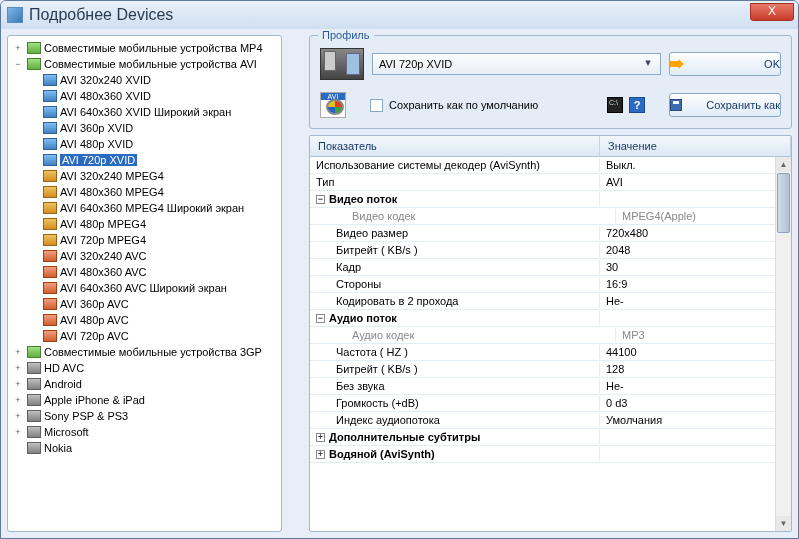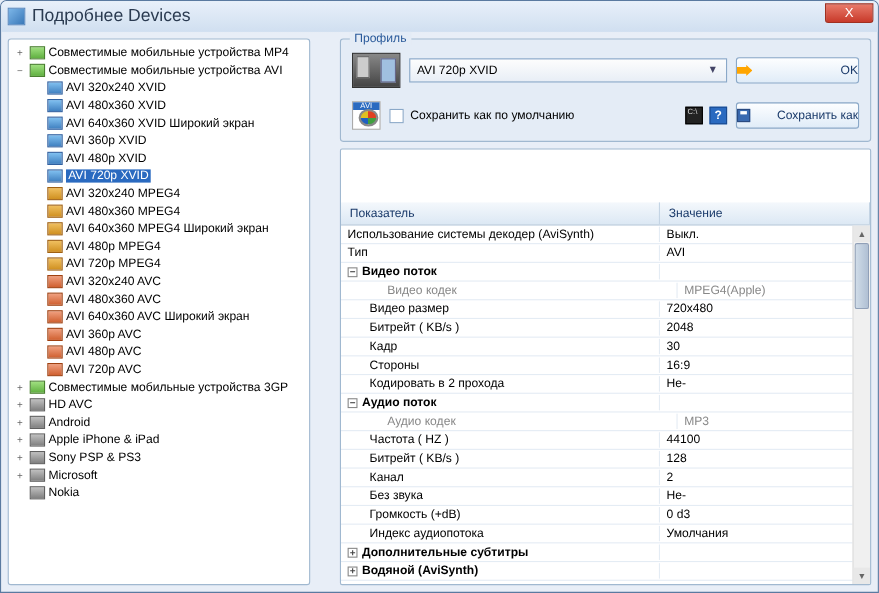--- a/index.html
+++ b/index.html
@@ -27,31 +27,31 @@
 .profile-row { display: flex; align-items: center; gap: 8px; margin-top: 4px; }
 .devices-icon { width: 44px; height: 32px; background: linear-gradient(to bottom,#888,#444); border: 1px solid #333; position: relative; }
 .devices-icon::before { content:""; position:absolute; left:3px; top:2px; width:10px; height:18px; background:#ccc; border:1px solid #666; }
 .devices-icon::after { content:""; position:absolute; right:3px; top:4px; width:12px; height:20px; background:#a0c0e0; border:1px solid #668; }
 .profile-select { flex: 1; height: 22px; border: 1px solid #8aa8c8; background: linear-gradient(to bottom,#fdfdfd,#e8eef6); padding: 0 22px 0 6px; display: flex; align-items: center; position: relative; }
 .profile-select::after { content:"▾"; position:absolute; right:4px; top:2px; width:16px; text-align:center; color:#446; }
 .btn { height: 24px; min-width: 112px; border: 1px solid #8aa8c8; border-radius: 3px; background: linear-gradient(to bottom,#fdfeff,#e0ecf8); display: flex; align-items: center; justify-content: space-between; gap: 6px; cursor: pointer; color: #1a3a6a; }
 .ok-icon { width: 14px; height: 10px; background: orange; clip-path: polygon(0 20%, 60% 20%, 60% 0, 100% 50%, 60% 100%, 60% 80%, 0 80%); }
 .save-icon { width: 12px; height: 12px; background: #3a6ab0; border: 1px solid #2a4a80; position: relative; }
 .save-icon::after { content:""; position:absolute; left:2px; top:1px; width:6px; height:3px; background:#fff; }
-.second-row { display: flex; align-items: center; gap: 8px; margin-top: 12px; }
+.second-row { display: flex; align-items: center; gap: 24px; margin-top: 12px; }
 .avi-badge { width: 26px; height: 26px; border: 1px solid #aaa; background: #fff; position: relative; font-size: 7px; text-align: center; color: #c04020; }
 .avi-badge::before { content:"AVI"; position:absolute; top:0; left:0; right:0; background:#2a6ac0; color:#fff; font-size:7px; }
 .avi-badge::after { content:""; position:absolute; bottom:2px; left:5px; width:14px; height:12px; border:2px solid #888; border-radius:50%; background: conic-gradient(#e04020 0 90deg,#40a040 90deg 180deg,#2060c0 180deg 270deg,#e0c020 270deg 360deg); }
 .checkbox { width: 13px; height: 13px; border: 1px solid #8aa8c8; background: #fff; cursor: pointer; }
 .small-icon { width: 16px; height: 16px; }
 .cmd-icon { background: #222; border: 1px solid #000; position: relative; }
 .cmd-icon::after { content:"C:\\"; color:#ddd; font-size:7px; position:absolute; left:1px; top:1px; }
 .help-icon { background: #2a6ac0; color: #fff; text-align: center; line-height: 14px; border: 1px solid #1a4a90; font-weight: bold; }
 .table-wrap { flex: 1; border: 1px solid #a0b8d0; background: #fff; border-radius: 2px; overflow: hidden; display: flex; flex-direction: column; }
-.table-header { display: flex; background: linear-gradient(to bottom,#f4f8fc,#dce8f4); border-bottom: 1px solid #b0c4d8; margin-top: 48px; }
+.table-header { display: flex; background: linear-gradient(to bottom,#f4f8fc,#dce8f4); border-bottom: 1px solid #b0c4d8; }
 .th { padding: 4px 8px; border-right: 1px solid #c4d4e4; color: #1a3a6a; }
 .th.col1 { width: 290px; }
 .th.col2 { flex: 1; }
 .table-body { flex: 1; overflow: auto; position: relative; }
 .scrollbar { position: absolute; right: 0; top: 0; bottom: 0; width: 16px; background: #f0f0f0; border-left: 1px solid #ddd; }
 .scroll-thumb { position: absolute; left: 1px; right: 1px; top: 16px; height: 60px; background: linear-gradient(to right,#d0dce8,#b0c0d4); border: 1px solid #90a0b8; border-radius: 2px; }
 .scroll-arrow { position: absolute; left: 0; right: 0; height: 15px; background: #e8e8e8; text-align: center; font-size: 8px; color: #666; line-height: 15px; }
 .scroll-arrow.up { top: 0; }
 .scroll-arrow.down { bottom: 0; }
 .row { display: flex; border-bottom: 1px solid #e4ecf4; min-height: 17px; align-items: center; }
@@ -291,24 +291,20 @@
             </div>
             <div class="row sub">
               <div class="cell1">Частота ( HZ )</div>
               <div class="cell2">44100</div>
             </div>
             <div class="row sub">
               <div class="cell1">Битрейт ( KB/s )</div>
               <div class="cell2">128</div>
             </div>
             <div class="row sub">
-              <div class="cell1">Канал</div>
-              <div class="cell2">2</div>
-            </div>
-            <div class="row sub">
               <div class="cell1">Без звука</div>
               <div class="cell2">Не-</div>
             </div>
             <div class="row sub">
               <div class="cell1">Громкость (+dB)</div>
               <div class="cell2">0 d3</div>
             </div>
             <div class="row sub">
               <div class="cell1">Индекс аудиопотока</div>
               <div class="cell2">Умолчания</div>

